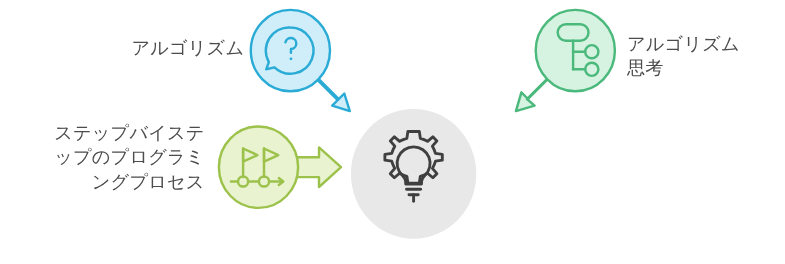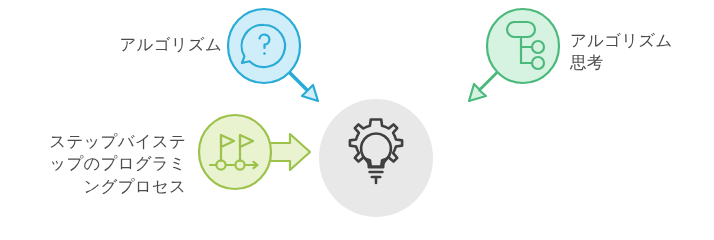--- a/index.html
+++ b/index.html
@@ -35,21 +35,20 @@
   #label-algorithmic-thinking {
     left: 570px;
     top: 29px;
     width: 140px;
   }
   #label-step-by-step {
     left: 8px;
     top: 110px;
     width: 178px;
     text-align: right;
-    margin-top: 20px;
   }
   .node {
     position: absolute;
   }
   svg {
     display: block;
     overflow: visible;
   }
 </style>
 </head>

